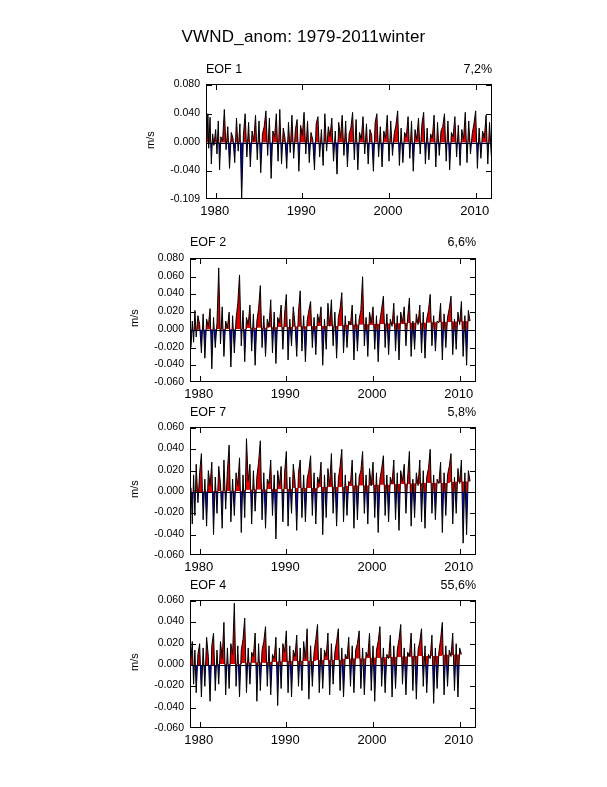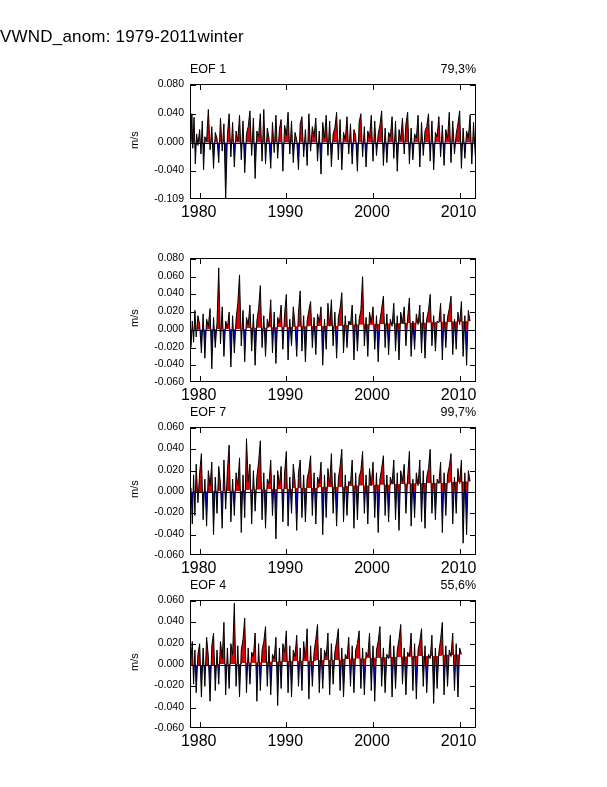--- a/index.html
+++ b/index.html
@@ -1,55 +1,55 @@
 <!DOCTYPE html>
 <html><head>
 <meta charset="utf-8">
 <style>
   html,body{margin:0;padding:0;background:#ffffff;}
   body{width:607px;height:787px;font-family:"Liberation Sans",sans-serif;color:#000;}
   #page{position:relative;width:607px;height:787px;overflow:hidden;}
   .main-title{
-    position:absolute;top:27px;left:0;width:607px;
+    position:absolute;top:27px;left:0;width:607px;text-align:center;
     font-size:17px;letter-spacing:0.2px;
   }
   .panel{position:absolute;}
   .panel-header{position:absolute;left:0;width:100%;height:14px;}
   .eof-label{position:absolute;left:0;top:0;font-size:12.5px;}
   .pct-label{position:absolute;right:0;top:0;font-size:12.5px;}
   .plotbox{
     position:absolute;border:1.1px solid #000;background:#ffffff;box-sizing:border-box;
     overflow:hidden;
   }
   .zeroline{position:absolute;left:0;width:100%;height:1px;background:#000;}
   .ylab{
     position:absolute;font-size:11px;
     transform:rotate(-90deg);transform-origin:center center;white-space:nowrap;
   }
   .ytick{
     position:absolute;font-size:10.5px;text-align:right;white-space:nowrap;
   }
   .ytickmark{position:absolute;height:1px;background:#000;width:5px;}
   .xtick{
-    position:absolute;font-size:16px;text-align:center;white-space:nowrap;
+    position:absolute;font-size:13px;text-align:center;white-space:nowrap;
   }
   .xtickmark{position:absolute;width:1px;background:#000;height:5px;}
   .series-svg{position:absolute;left:0;top:0;}
 </style>
 </head>
 <body>
 
 <div id="page">
 
   <div class="main-title">VWND_anom: 1979-2011winter</div>
 
-  <div class="panel" id="panel-0" style="left: 190px; top: 62px; width: 286px; height: 167px;">
+  <div class="panel" id="panel-0" style="left: 206px; top: 62px; width: 286px; height: 167px;">
     <div class="panel-header">
       <span class="eof-label">EOF 1</span>
-      <span class="pct-label">79,3%</span>
+      <span class="pct-label">7,2%</span>
     </div>
     <div class="plotbox" style="left: 0px; top: 22px; width: 286px; height: 115px;">
         <div class="ytickmark" style="left: 0px; top: 86.25px;"></div>
         <div class="ytickmark" style="right: 0px; top: 86.25px;"></div>
         <div class="ytickmark" style="left: 0px; top: 57.5px;"></div>
         <div class="ytickmark" style="right: 0px; top: 57.5px;"></div>
         <div class="ytickmark" style="left: 0px; top: 28.75px;"></div>
         <div class="ytickmark" style="right: 0px; top: 28.75px;"></div>
         <div class="ytickmark" style="left: 0px; top: 0px;"></div>
         <div class="ytickmark" style="right: 0px; top: 0px;"></div>
@@ -82,20 +82,24 @@
       <div class="ytick" style="width: 42px; left: -48px; top: 43.75px;">0.040</div>
       <div class="ytick" style="width: 42px; left: -48px; top: 15px;">0.080</div>
       <div class="ylab" style="left: -76px; top: 71.5px; width: 40px; text-align: center;">m/s</div>
       <div class="xtick" style="width: 40px; left: -11.3333px; top: 141px;">1980</div>
       <div class="xtick" style="width: 40px; left: 75.3333px; top: 141px;">1990</div>
       <div class="xtick" style="width: 40px; left: 162px; top: 141px;">2000</div>
       <div class="xtick" style="width: 40px; left: 248.667px; top: 141px;">2010</div>
     </div>
 
   <div class="panel" id="panel-1" style="left: 190px; top: 235px; width: 286px; height: 177px;">
+    <div class="panel-header">
+      <span class="eof-label">EOF 2</span>
+      <span class="pct-label">6,6%</span>
+    </div>
     <div class="plotbox" style="left: 0px; top: 23px; width: 286px; height: 124px;">
         <div class="ytickmark" style="left: 0px; top: 106.286px;"></div>
         <div class="ytickmark" style="right: 0px; top: 106.286px;"></div>
         <div class="ytickmark" style="left: 0px; top: 88.5714px;"></div>
         <div class="ytickmark" style="right: 0px; top: 88.5714px;"></div>
         <div class="ytickmark" style="left: 0px; top: 70.8571px;"></div>
         <div class="ytickmark" style="right: 0px; top: 70.8571px;"></div>
         <div class="ytickmark" style="left: 0px; top: 53.1429px;"></div>
         <div class="ytickmark" style="right: 0px; top: 53.1429px;"></div>
         <div class="ytickmark" style="left: 0px; top: 35.4286px;"></div>
@@ -138,21 +142,21 @@
       <div class="ylab" style="left: -76px; top: 77px; width: 40px; text-align: center;">m/s</div>
       <div class="xtick" style="width: 40px; left: -11.3333px; top: 151px;">1980</div>
       <div class="xtick" style="width: 40px; left: 75.3333px; top: 151px;">1990</div>
       <div class="xtick" style="width: 40px; left: 162px; top: 151px;">2000</div>
       <div class="xtick" style="width: 40px; left: 248.667px; top: 151px;">2010</div>
     </div>
 
   <div class="panel" id="panel-2" style="left: 190px; top: 405px; width: 286px; height: 180px;">
     <div class="panel-header">
       <span class="eof-label">EOF 7</span>
-      <span class="pct-label">99,7%</span>
+      <span class="pct-label">5,8%</span>
     </div>
     <div class="plotbox" style="left: 0px; top: 22px; width: 286px; height: 128px;">
         <div class="ytickmark" style="left: 0px; top: 106.667px;"></div>
         <div class="ytickmark" style="right: 0px; top: 106.667px;"></div>
         <div class="ytickmark" style="left: 0px; top: 85.3333px;"></div>
         <div class="ytickmark" style="right: 0px; top: 85.3333px;"></div>
         <div class="ytickmark" style="left: 0px; top: 64px;"></div>
         <div class="ytickmark" style="right: 0px; top: 64px;"></div>
         <div class="ytickmark" style="left: 0px; top: 42.6667px;"></div>
         <div class="ytickmark" style="right: 0px; top: 42.6667px;"></div>

